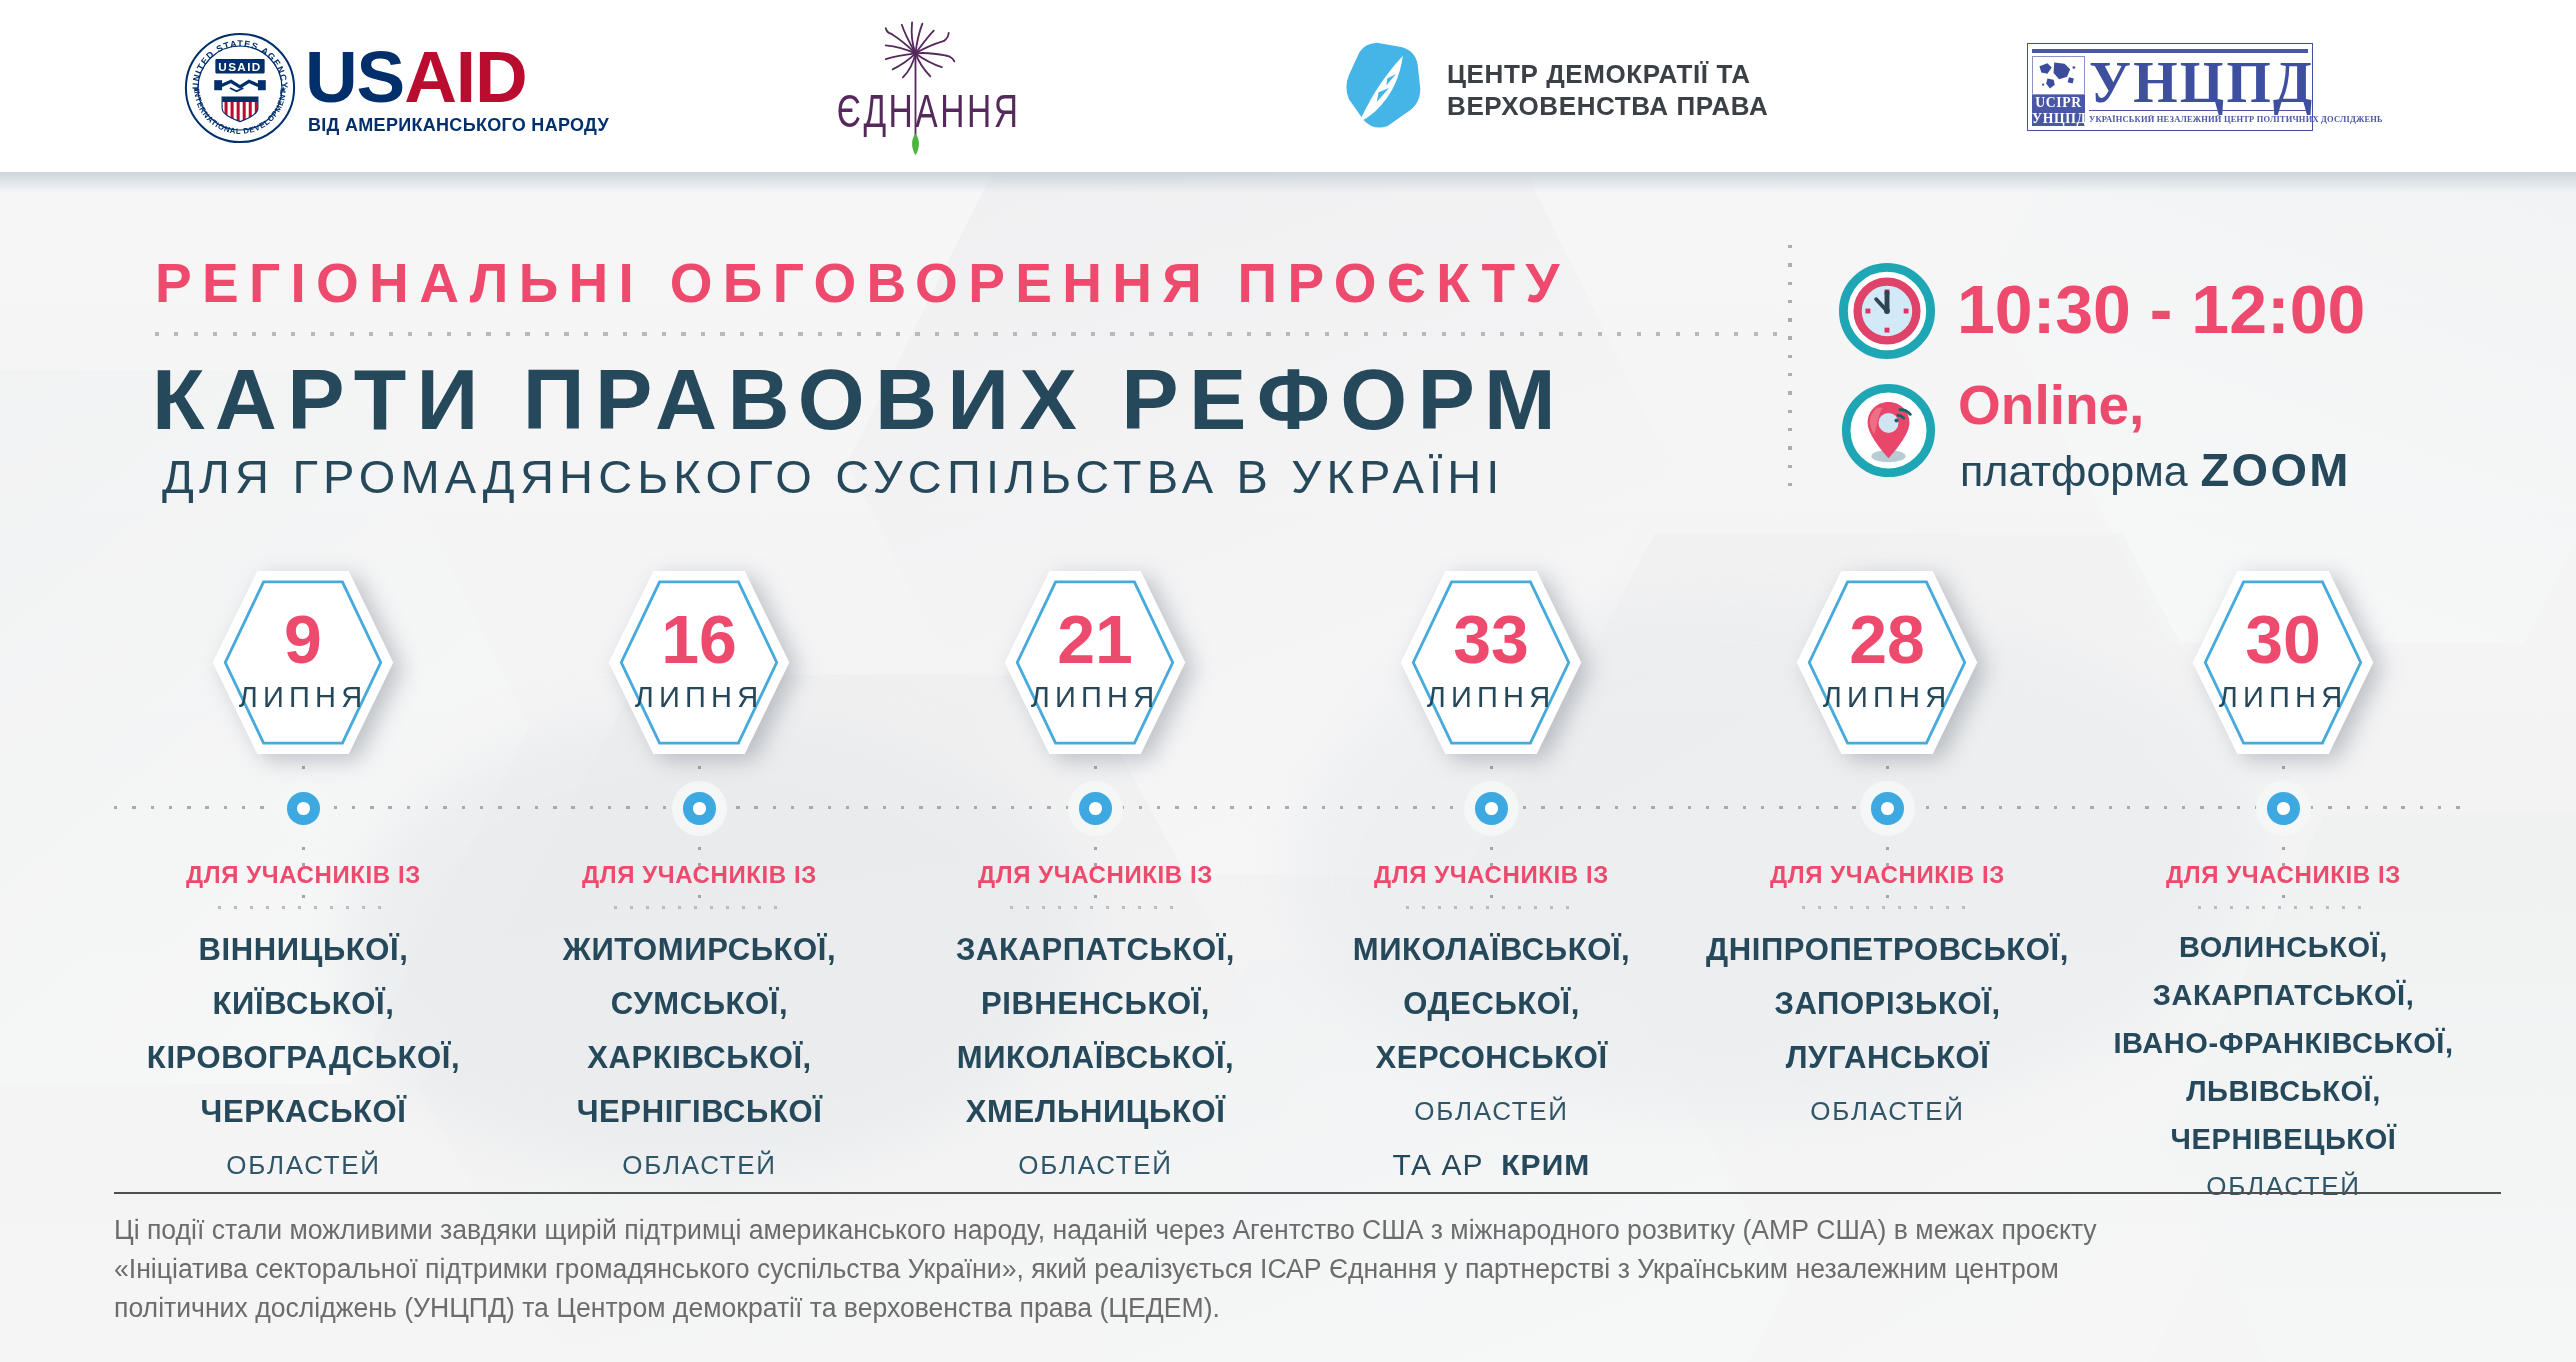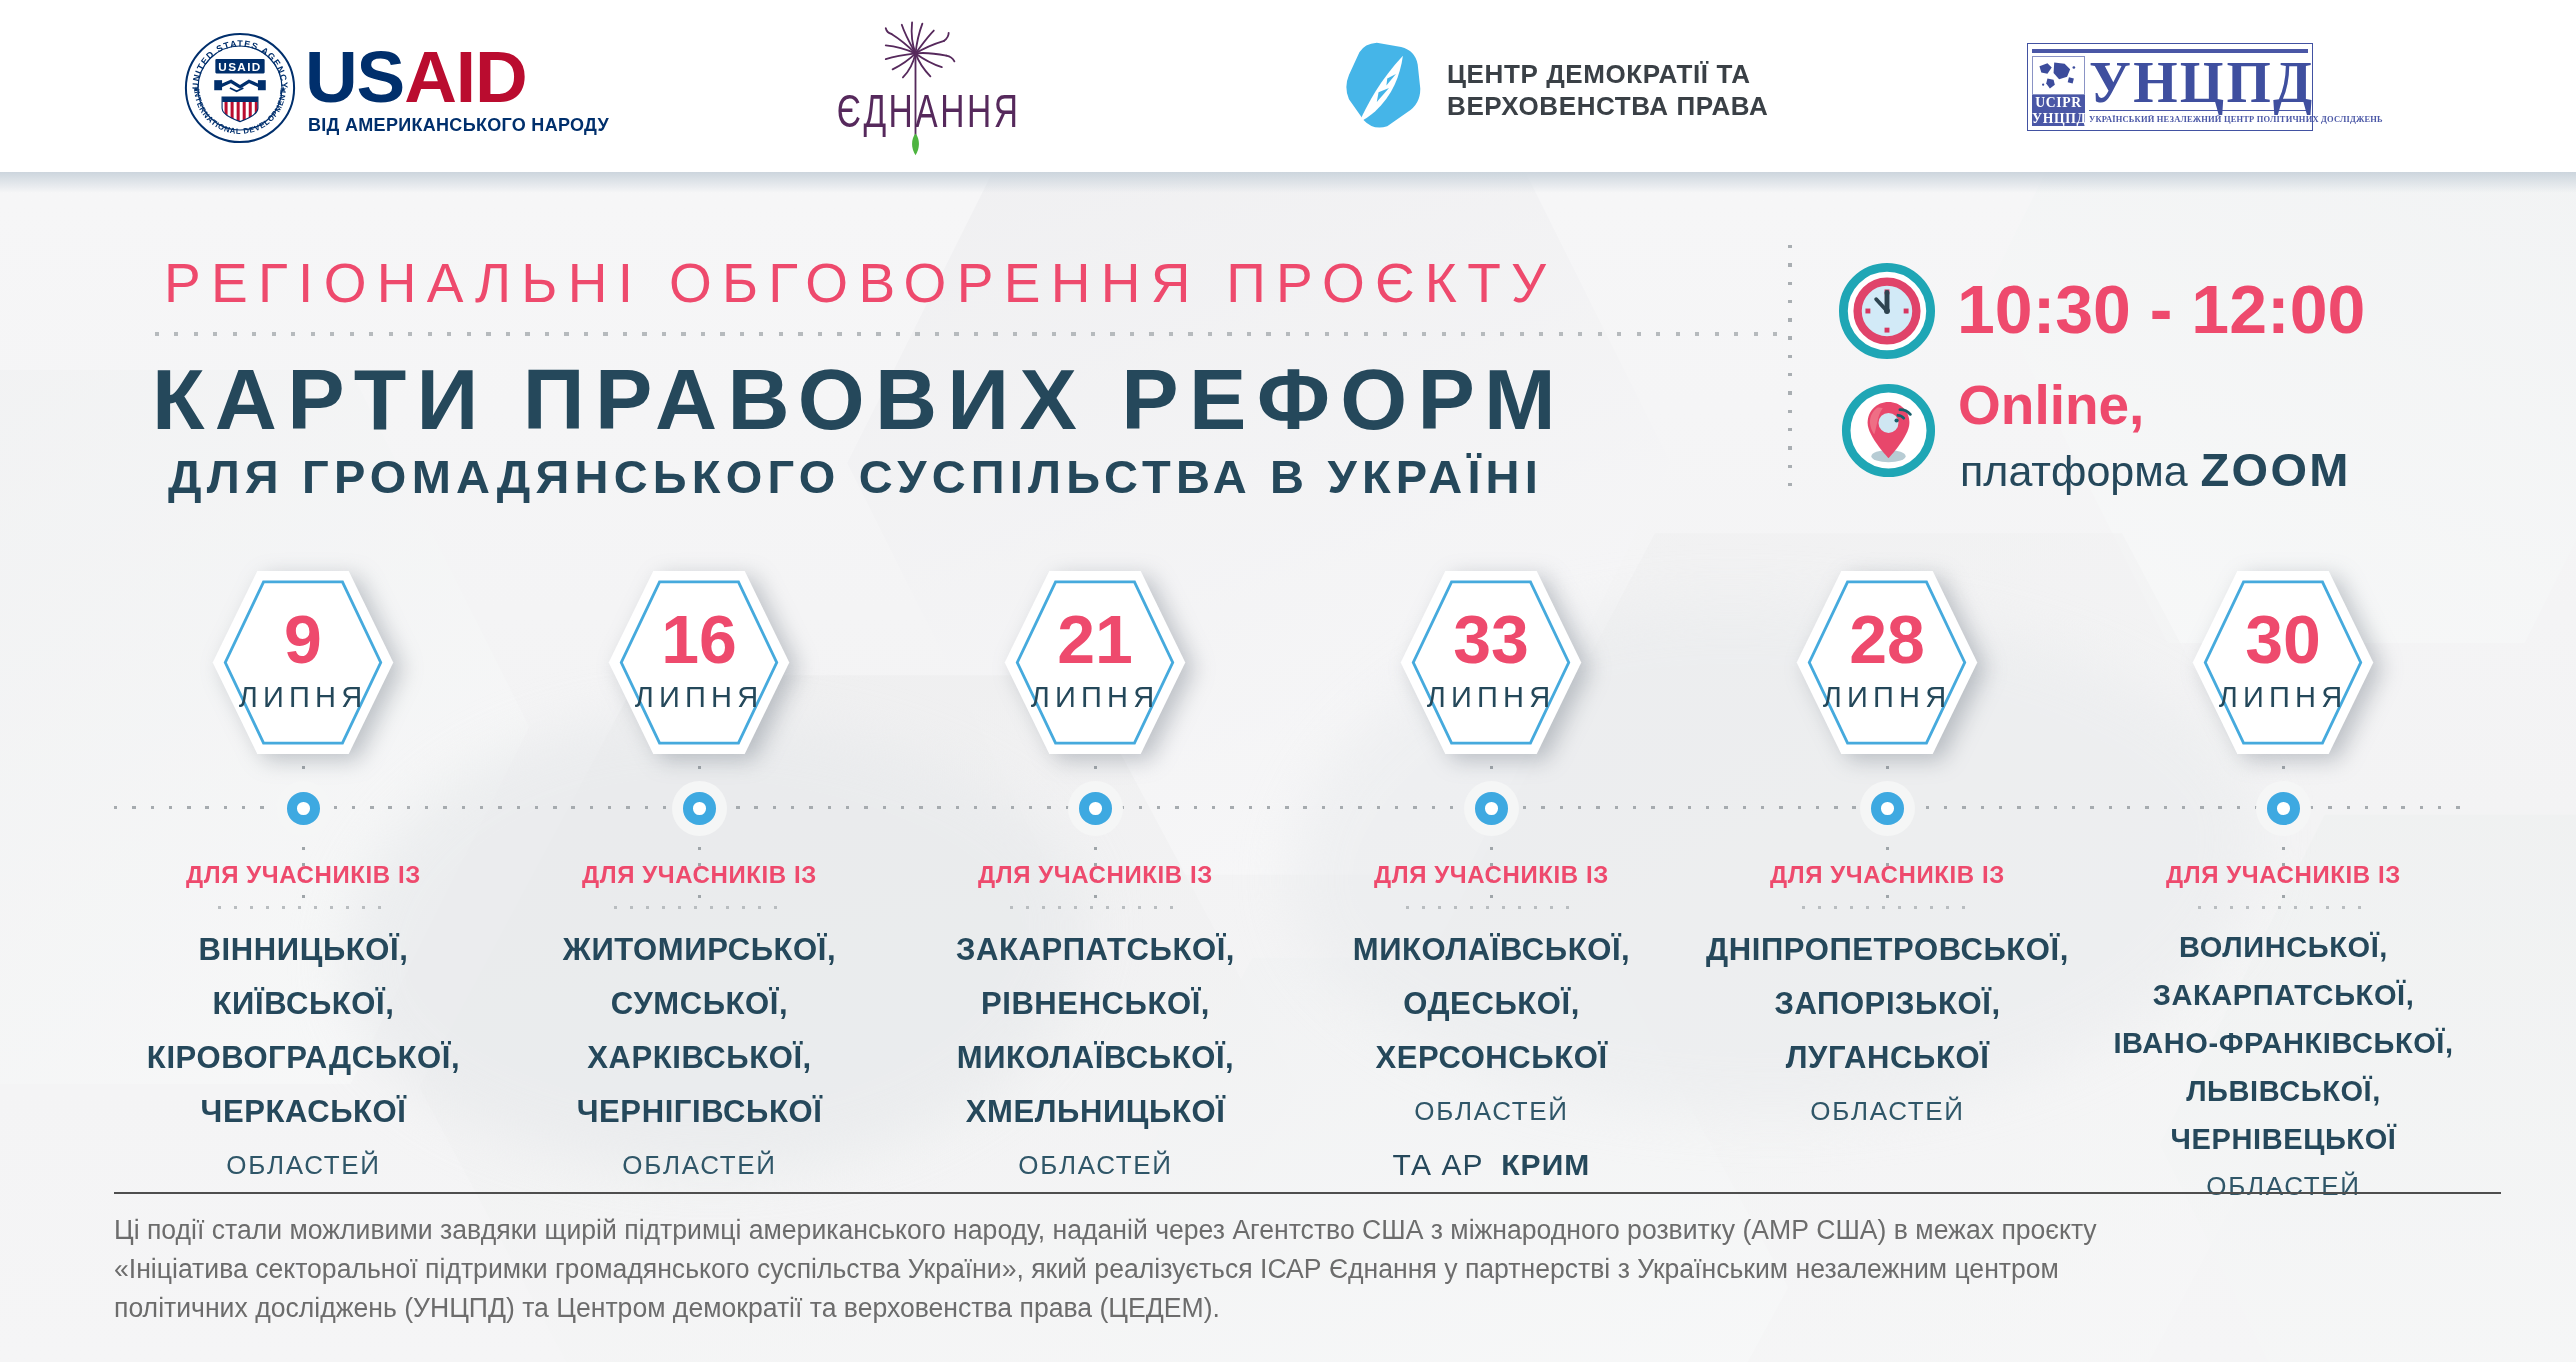--- a/index.html
+++ b/index.html
@@ -53,27 +53,27 @@
   .ucipr-bar{background:#4a57a6;color:#fff;text-align:center;font-family:"Liberation Serif","DejaVu Serif",serif;
     font-weight:700;font-size:13.7px;line-height:15.5px;letter-spacing:0.6px;}
   .ucipr-right{position:absolute;left:61px;top:10.3px;right:4.6px;bottom:4.6px;}
   .ucipr-big{font-family:"Liberation Serif","DejaVu Serif",serif;font-weight:700;font-size:57px;line-height:53px;
     color:#3f4f9f;text-align:center;letter-spacing:2.3px;transform:scaleY(1.05);transform-origin:top;}
   .ucipr-rule{height:1.7px;background:#4a57a6;margin:2.3px 0 2.9px 0;}
   .ucipr-cap{font-family:"Liberation Serif","DejaVu Serif",serif;font-size:9px;font-weight:700;color:#4a57a6;
     letter-spacing:0.2px;text-align:center;white-space:nowrap;transform:scaleX(.94);transform-origin:left;}
 
   
-  .title-eyebrow{position:absolute;left:155px;top:251px;font-size:55px;font-weight:400;color:#ee4a6d;
-    letter-spacing:10.3px;white-space:nowrap;z-index:3;margin-left:9px;}
+  .title-eyebrow{position:absolute;left:155px;top:251px;font-size:55px;font-weight:700;color:#ee4a6d;
+    letter-spacing:10.3px;white-space:nowrap;z-index:3;}
   .title-dots{position:absolute;left:155px;top:332px;width:1625px;height:4px;z-index:3;
     background:repeating-linear-gradient(90deg,#b6babd 0 4px,transparent 4px 19.5px);}
   .title-main{position:absolute;left:152px;top:350px;font-size:86px;font-weight:800;color:#25485b;
     letter-spacing:10.3px;white-space:nowrap;z-index:3;}
-  .title-sub{position:absolute;left:168px;top:449px;font-size:47px;font-weight:700;color:#25485b;
+  .title-sub{position:absolute;left:162px;top:449px;font-size:47px;font-weight:400;color:#25485b;
     letter-spacing:5.2px;white-space:nowrap;z-index:3;}
 
   
   .vdots{position:absolute;left:1788px;top:245px;width:4px;height:253px;z-index:3;
     background:repeating-linear-gradient(180deg,#a9aeb2 0 3.4px,transparent 3.4px 18.3px);}
   .icon-clock{position:absolute;left:1838px;top:262px;z-index:3;}
   .sched-time{position:absolute;left:1957px;top:270px;font-size:68px;font-weight:800;color:#ee4a6d;
     white-space:nowrap;z-index:3;}
   .icon-pin{position:absolute;left:1841px;top:383px;z-index:3;}
   .sched-online{position:absolute;left:1958px;top:373px;font-size:55px;font-weight:800;color:#ee4a6d;z-index:3;}

